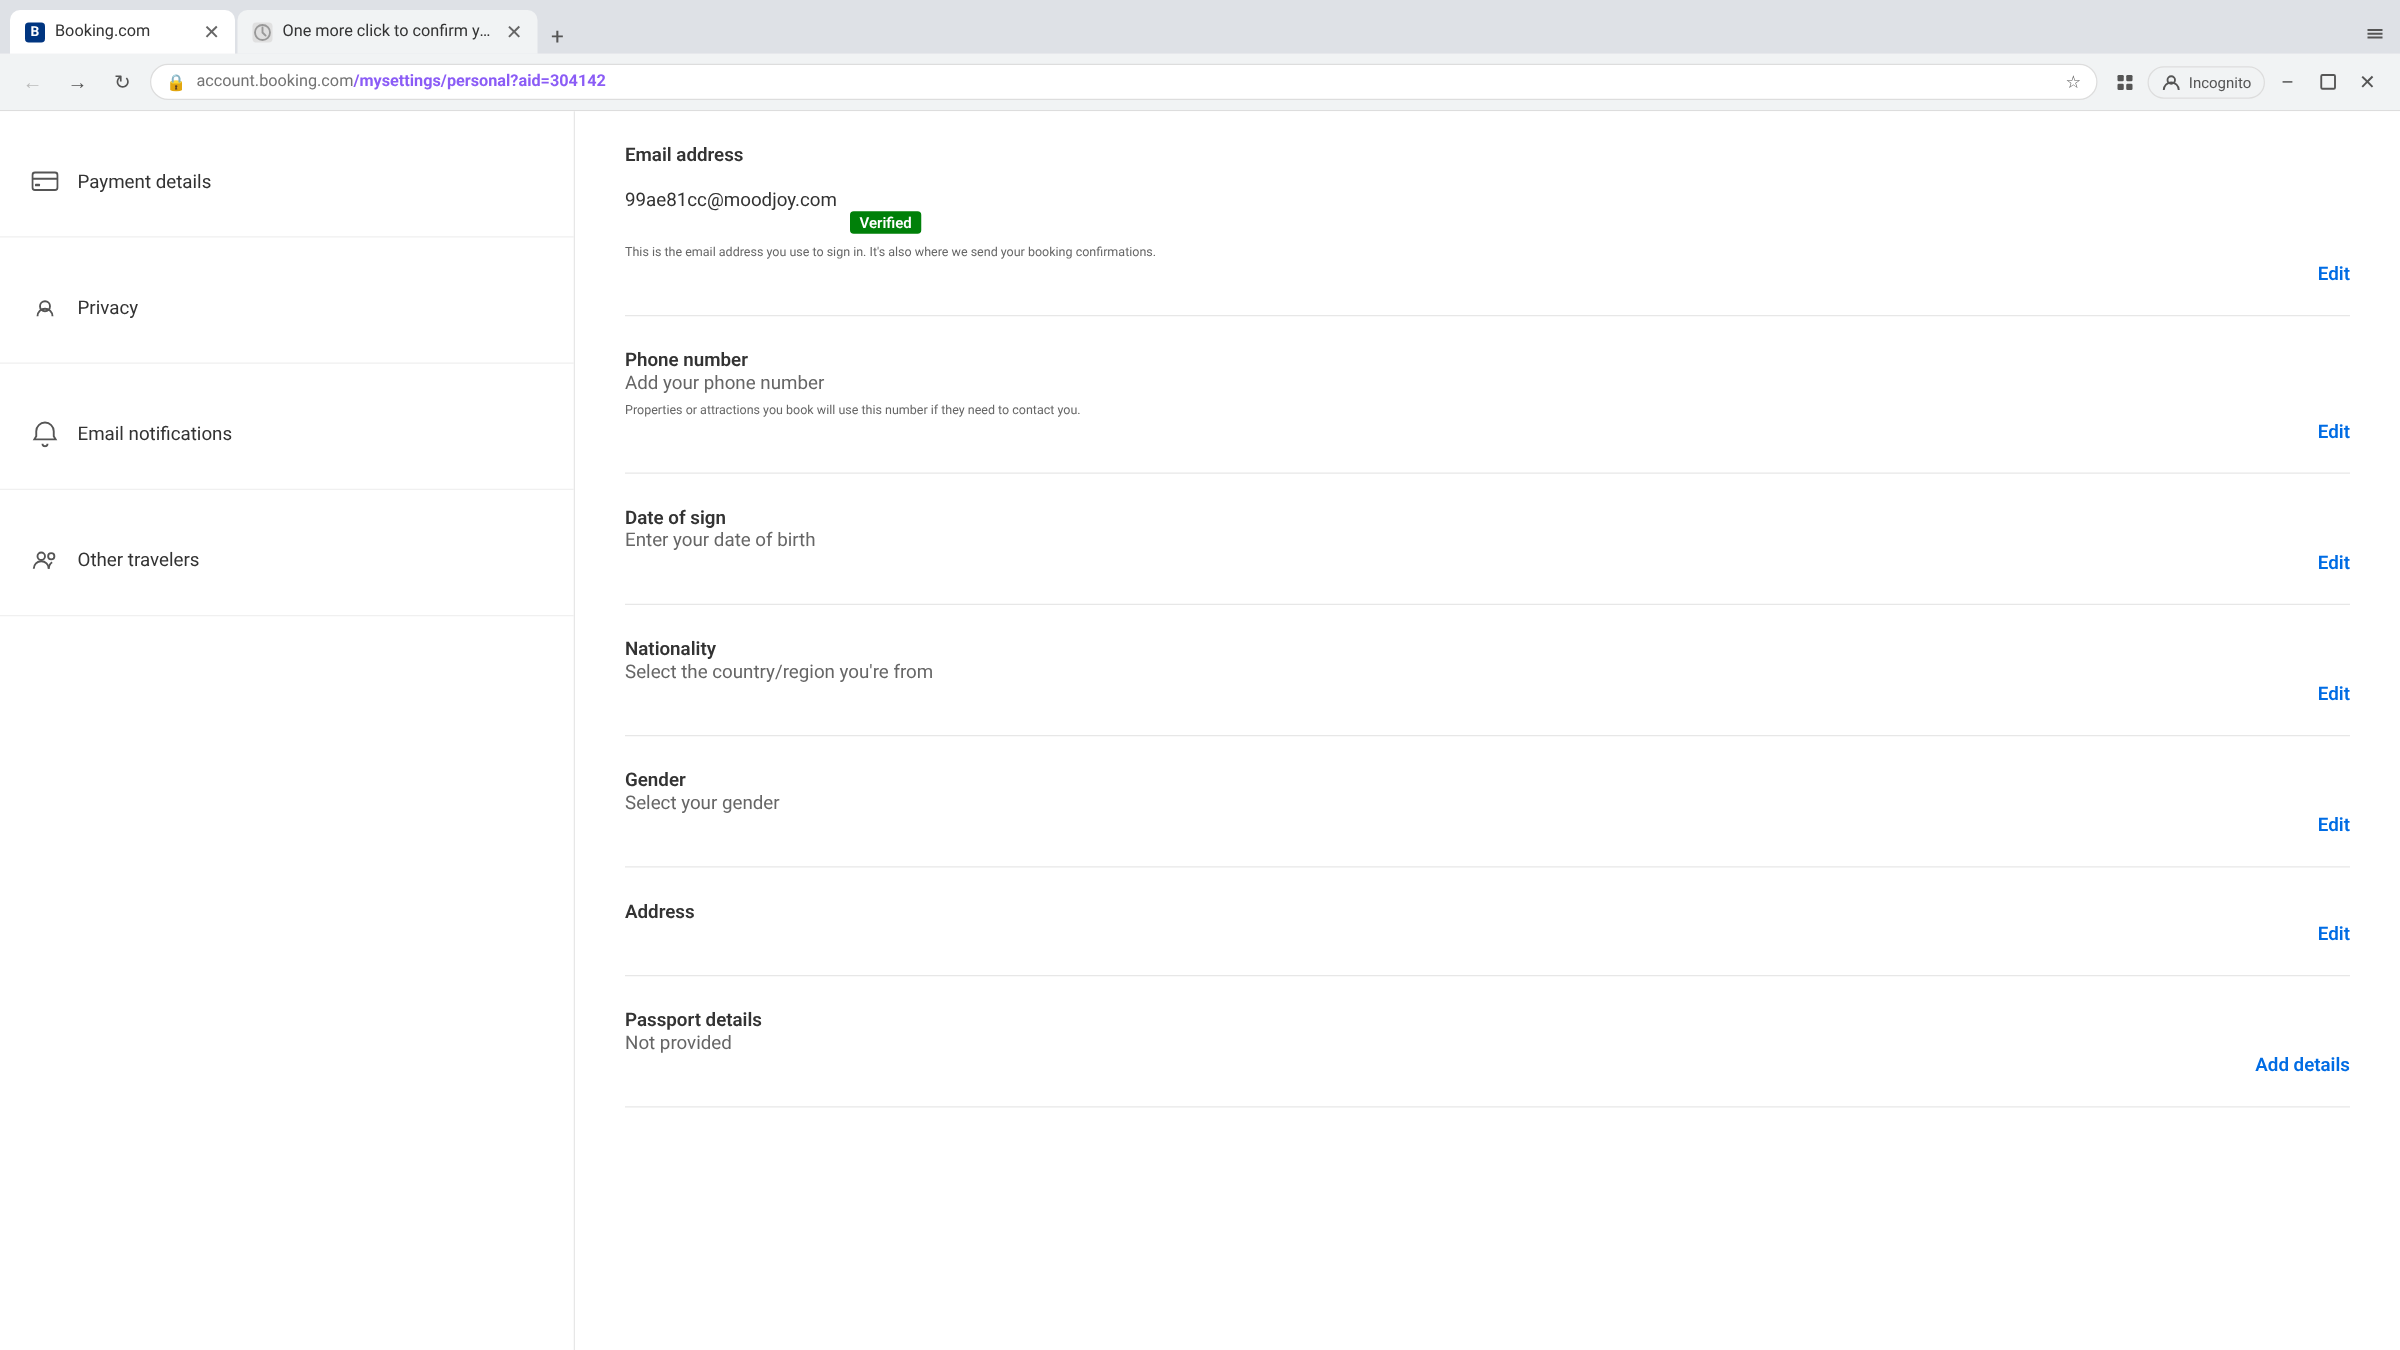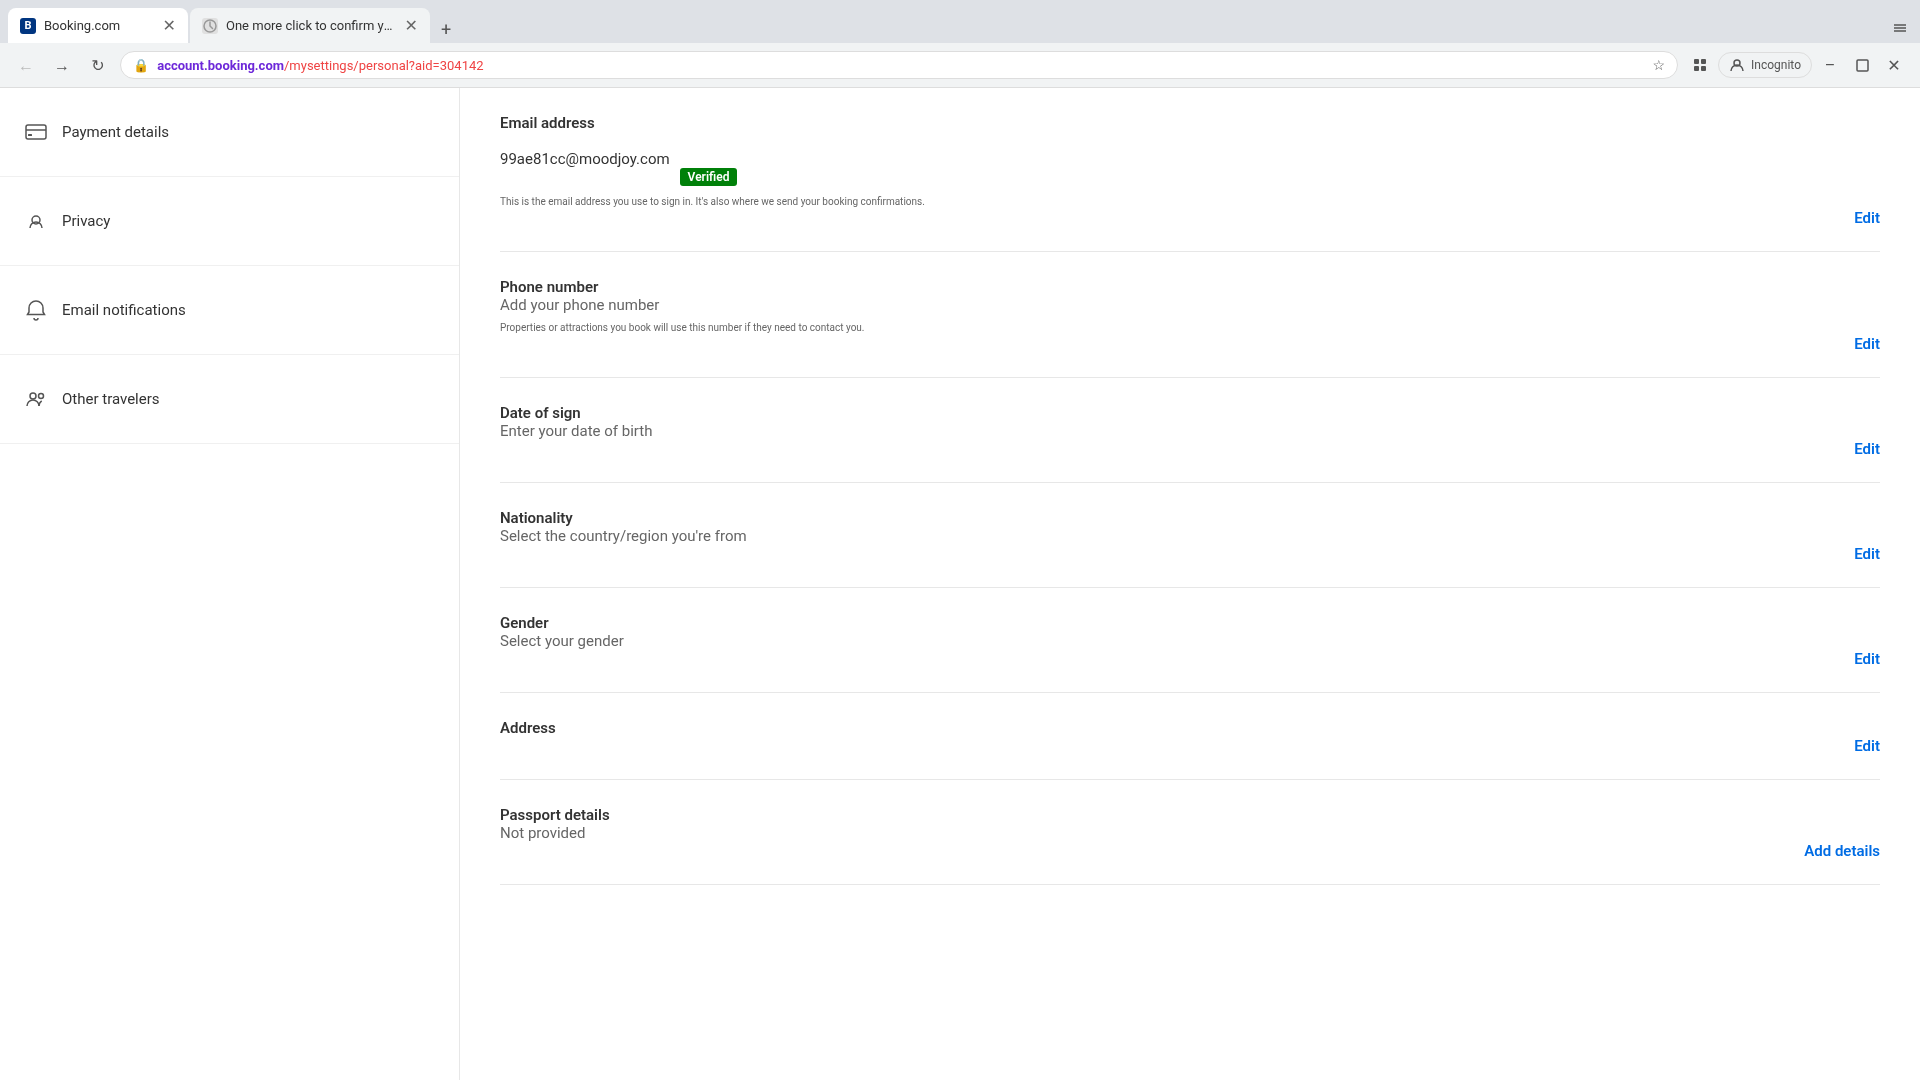--- a/index.html
+++ b/index.html
@@ -25,21 +25,21 @@
     .address-bar .star-icon { color: #555; cursor: pointer; }
     .toolbar-right { display: flex; align-items: center; gap: 4px; }
     .toolbar-icon-btn { width: 28px; height: 28px; display: flex; align-items: center; justify-content: center; border-radius: 50%; color: #555; cursor: pointer; font-size: 16px; }
     .incognito-badge { display: flex; align-items: center; gap: 6px; padding: 4px 10px; border-radius: 20px; font-size: 12px; color: #555; border: 1px solid #ddd; cursor: pointer; }
 
     
     .page-layout { display: flex; min-height: calc(1080px - 80px); background: #fff; }
 
     
     .sidebar { width: 460px; padding: 0; border-right: 1px solid #e7e7e7; flex-shrink: 0; }
-    .sidebar-item { display: flex; align-items: center; gap: 14px; padding: 32px 24px; cursor: pointer; border-bottom: 1px solid #f0f0f0; }
+    .sidebar-item { display: flex; align-items: center; gap: 14px; padding: 32px 24px; cursor: pointer; border-bottom: 1px solid #f0f0f0; margin-top: 12px; }
     .sidebar-item .s-icon { width: 24px; height: 24px; color: #555; display: flex; align-items: center; justify-content: center; flex-shrink: 0; }
     .sidebar-item .s-label { font-size: 15px; color: #333; }
 
     
     .main-content { flex: 1; padding: 0 40px; }
     .field-row { display: flex; align-items: flex-start; padding: 24px 0; border-bottom: 1px solid #e7e7e7; flex-direction: column; }
     .field-label { width: 220px; flex-shrink: 0; font-size: 15px; font-weight: 600; color: #333; padding-top: 2px; }
     .field-value { flex: 1; }
     .field-email-line { display: flex; align-items: center; gap: 10px; margin-bottom: 8px; }
     .field-email-text { font-size: 15px; color: #333; }
@@ -76,21 +76,21 @@
         </svg>
     </div>
   </div>
   <div class="browser-toolbar">
     <div class="nav-btn disabled">←</div>
     <div class="nav-btn">→</div>
     <div class="nav-btn">↻</div>
     <div class="address-bar">
       <span class="lock-icon">🔒</span>
       <span class="url-text">
-        <span style="font-weight:700; color:#6d28d9;">account.booking.com</span><span style="color:#ef4444;">/mysettings/personal?aid=304142</span>
+        <span style="font-weight:400; color:#737373;">account.booking.com</span><span style="color:#8b5cf6;font-weight:bold;">/mysettings/personal?aid=304142</span>
       </span>
       <span class="star-icon">☆</span>
     </div>
     <div class="toolbar-right">
       <div class="toolbar-icon-btn">
         <svg width="16" height="16" viewBox="0 0 16 16">
             <rect x="2" y="2" width="5" height="5" rx="1" fill="#555"></rect>
             <rect x="9" y="2" width="5" height="5" rx="1" fill="#555"></rect>
             <rect x="2" y="9" width="5" height="5" rx="1" fill="#555"></rect>
             <rect x="9" y="9" width="5" height="5" rx="1" fill="#555"></rect>

